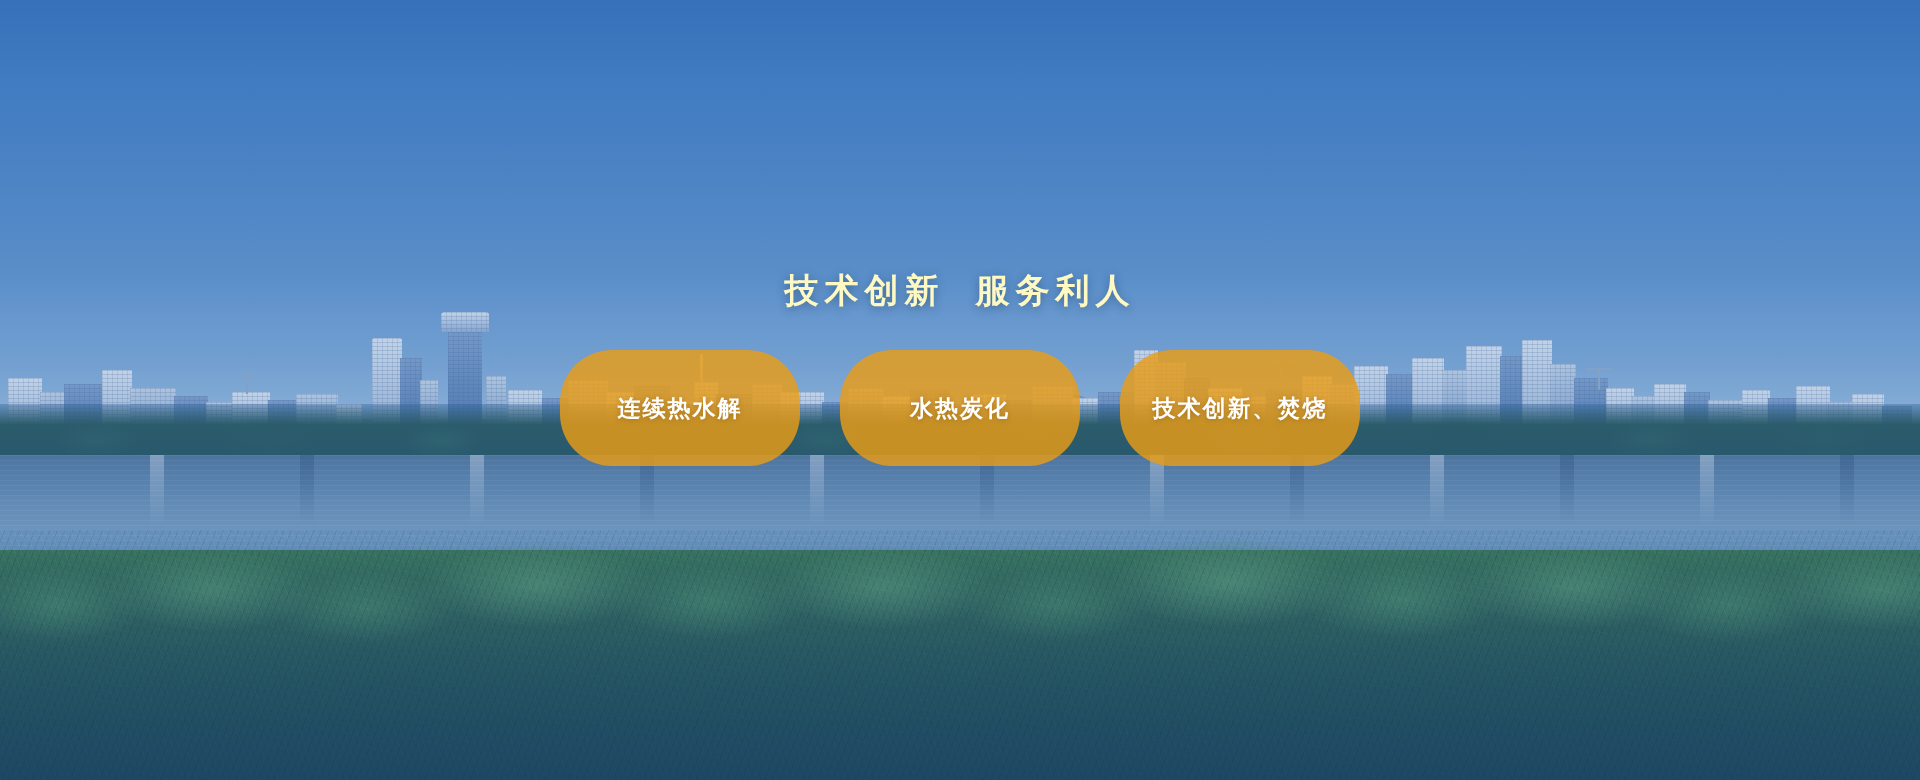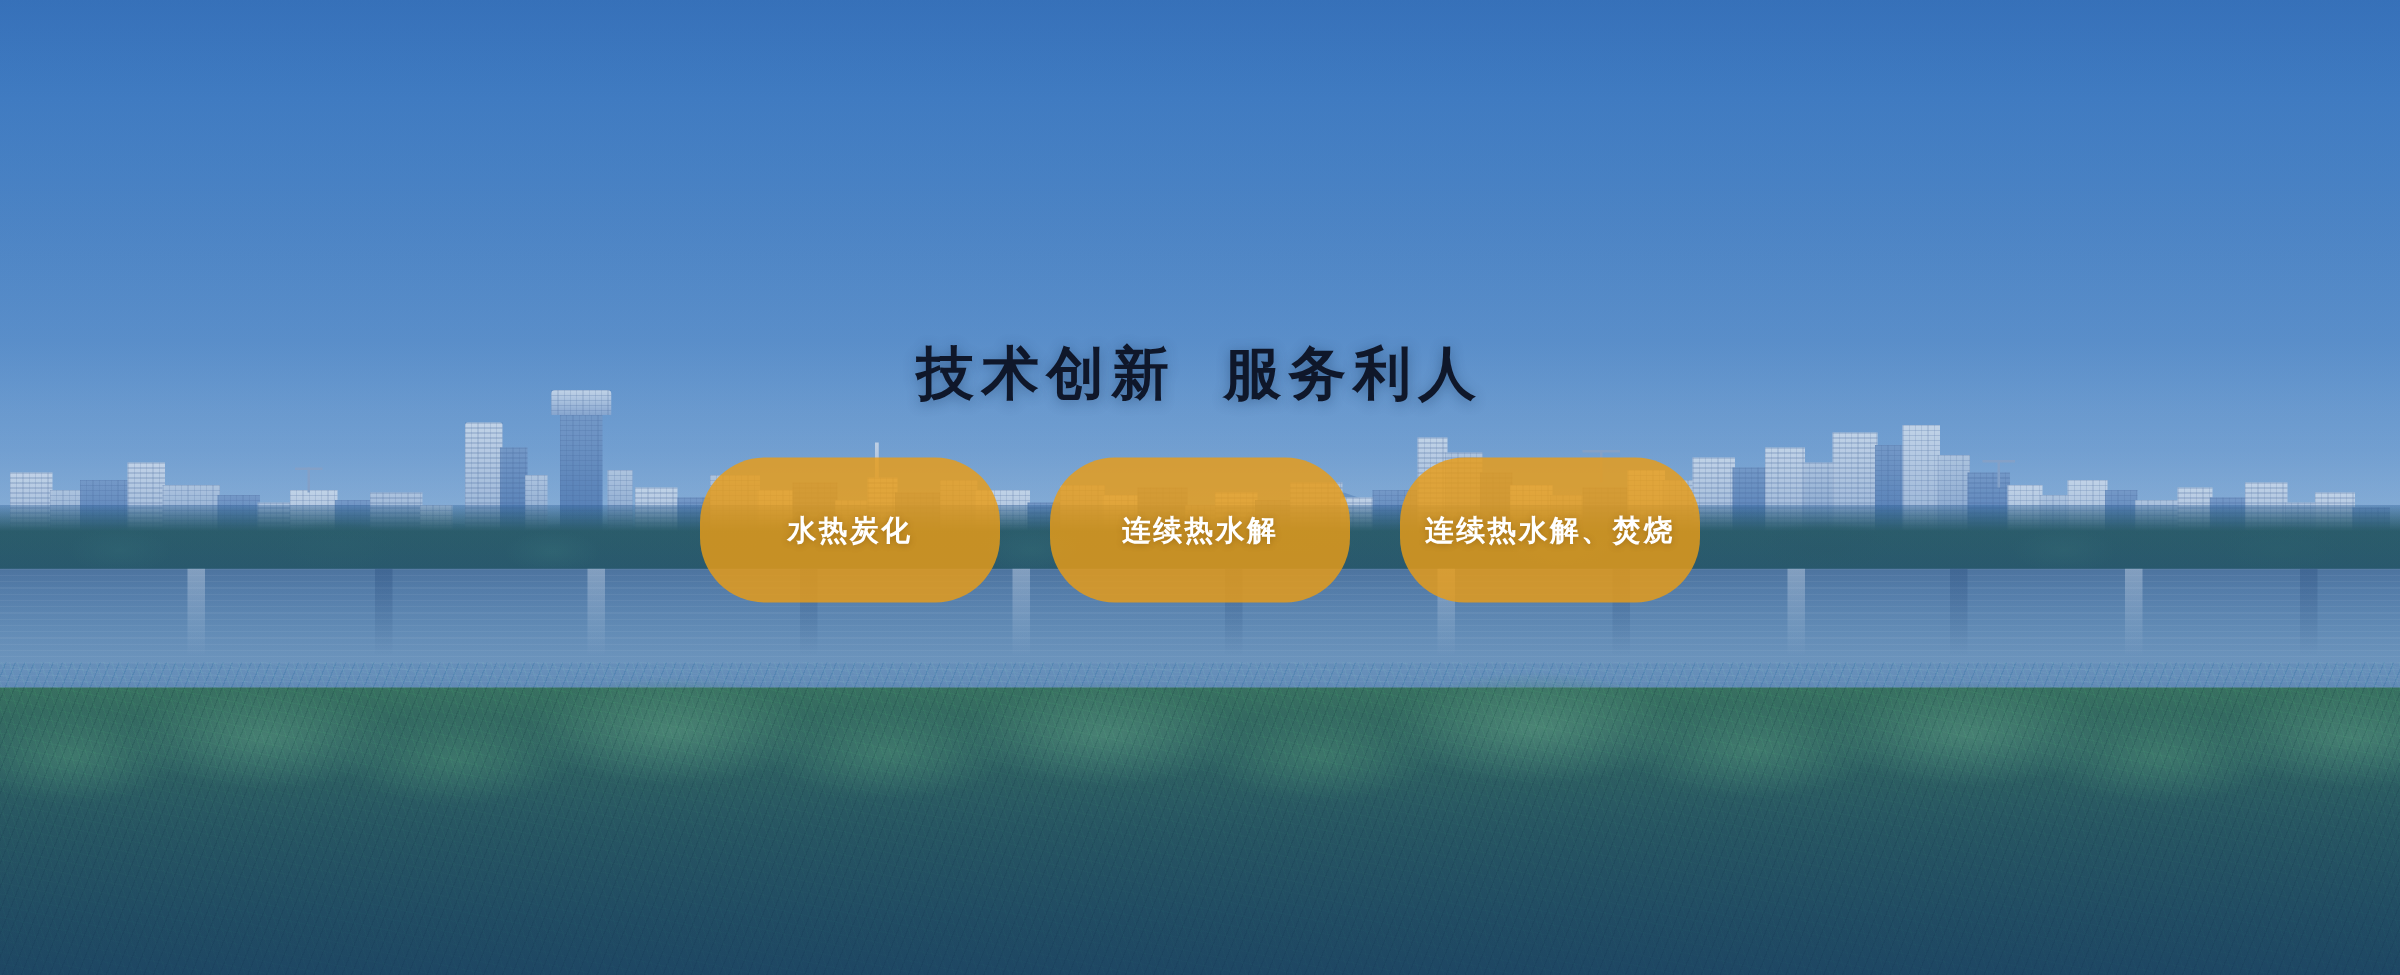--- a/index.html
+++ b/index.html
@@ -163,21 +163,21 @@
     pointer-events:none;
   }
 
   
   .content{
     position:absolute; inset:0;
     display:flex; flex-direction:column; align-items:center;
   }
   .headline{
     margin-top:268px;
-    font-size:46px; font-weight:700; color:#0f172a;
+    font-size:34px; font-weight:700; color:#fef9c3;
     letter-spacing:6px;
     text-shadow:0 2px 10px rgba(20,50,90,.45);
     white-space:pre;
   }
   .subhead{
     margin-top:18px;
     font-size:25px; font-weight:400; color:#ffffff;
     letter-spacing:2.5px;
     text-shadow:0 1px 8px rgba(20,50,90,.5);
   }
@@ -314,24 +314,24 @@
     <div class="fg-tint"></div>
   </div>
 
   <div class="tint"></div>
 
   <div class="content">
     <div class="headline">技术创新  服务利人</div>
 
     <div class="pills">
       <div class="pill">
+        <span>连续热水解</span>
+      </div>
+      <div class="pill">
         <span>水热炭化</span>
       </div>
       <div class="pill">
-        <span>连续热水解</span>
-      </div>
-      <div class="pill">
-        <span>连续热水解、焚烧</span>
+        <span>技术创新、焚烧</span>
       </div>
     </div>
   </div>
 
 </div>
 
 </body></html>

